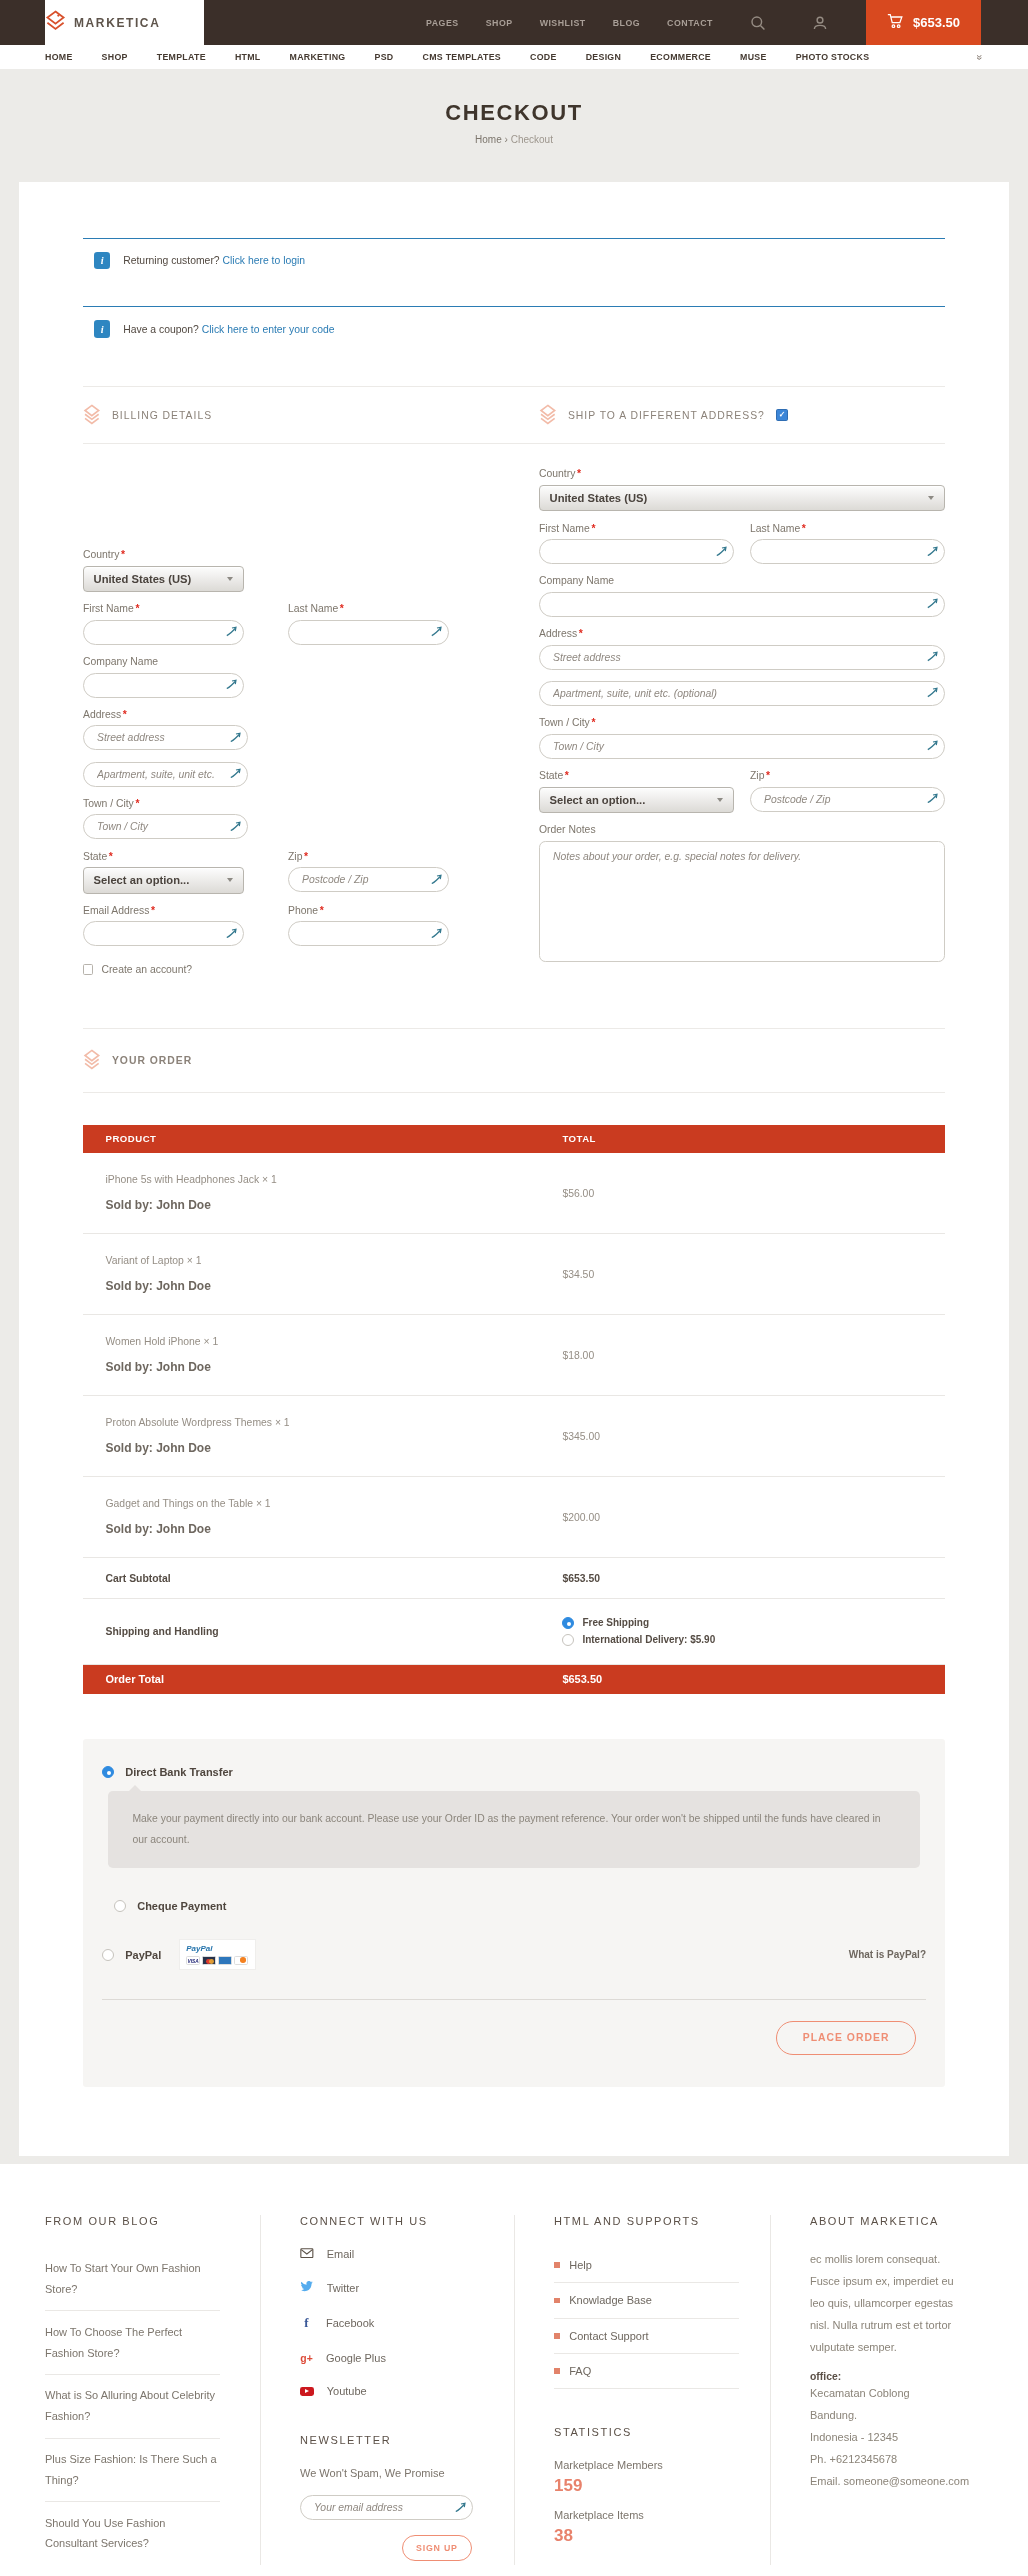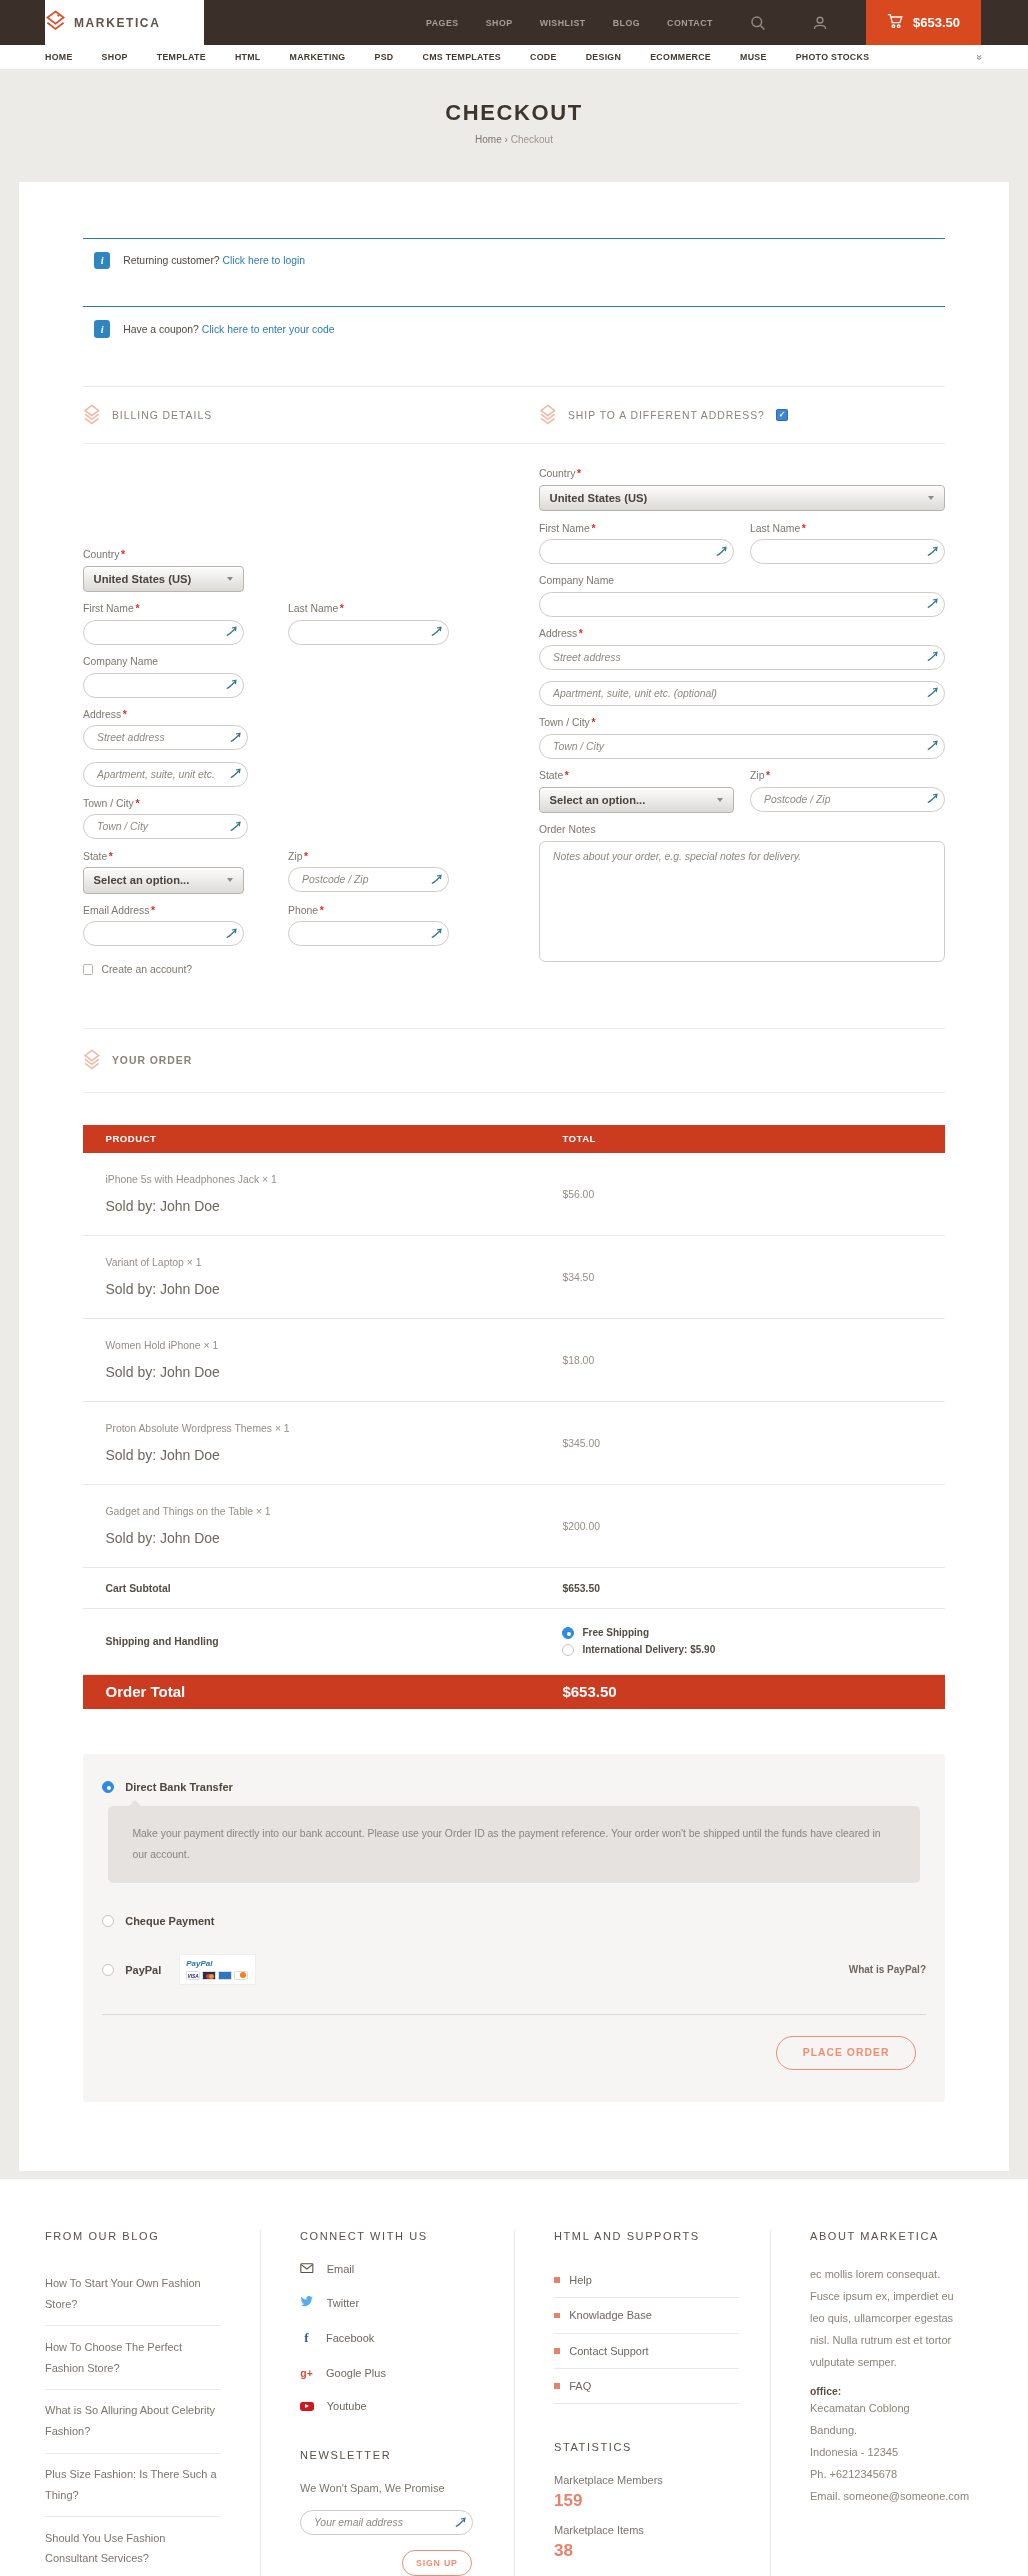--- a/index.html
+++ b/index.html
@@ -61,37 +61,37 @@
 
   
   .order-head { display:flex; align-items:center; gap:11.2px; padding:19px 0; margin-top:53px; border-top:0.8px solid #eceae7; border-bottom:0.8px solid #eceae7; }
   .order-head .t { font-weight:bold; font-size:10.4px; letter-spacing:1px; color:#8b8279; }
 
   table.order { width:100%; border-collapse:collapse; margin-top:32px; }
   .order th { background:#ca3b20; color:#fff; text-align:left; font-size:9.6px; letter-spacing:0.5px; padding:8.8px 0 8.8px 22.5px; }
   .order th.tcol, .order td.tcol { width:47%; }
   .order td { padding:21px 0 21px 22.5px; border-bottom:0.8px solid #e9e7e4; vertical-align:middle; }
   .pname { color:#958e85; font-size:10.4px; margin-bottom:13px; }
-  .psold { color:#6e675f; font-weight:normal; font-size:14px; }
+  .psold { color:#6e675f; font-weight:bold; font-size:12px; }
   .pprice { color:#958e85; font-size:10.4px; }
   .sumlbl { color:#554c44; font-weight:bold; font-size:10.4px; }
   .sumval { color:#554c44; font-weight:bold; font-size:10.4px; }
   .shipopt { display:flex; align-items:center; gap:8px; margin:4.8px 0; color:#554c44; font-weight:bold; font-size:10px; }
   .radio { width:12px; height:12px; border-radius:50%; border:0.8px solid #c6c3bd; background:#fff; position:relative; flex:0 0 auto; }
   .radio.on { background:#2f8be0; border-color:#2f8be0; }
   .radio.on::after { content:""; position:absolute; left:4px; top:4px; width:4px; height:4px; border-radius:50%; background:#fff; }
   tr.totalrow td { background:#ca3b20; border:none; padding-top:8.8px; padding-bottom:8.8px; }
-  tr.totalrow .sumlbl, tr.totalrow .sumval { color:#fff; font-size:15px; }
+  tr.totalrow .sumlbl, tr.totalrow .sumval { color:#fff; font-size:11px; }
 
   
   .paybox { background:#f6f5f3; border-radius:3.2px; margin-top:45px; padding:27px 19px 16px; }
   .pm-row { display:flex; align-items:center; gap:11.2px; color:#4f463e; font-weight:bold; font-size:11px; }
   .bubble { background:#e5e2e0; border-radius:4.8px; margin:13px 6.4px 0 6.4px; padding:17.7px 24px; color:#8b857c; font-size:10.4px; line-height:2; position:relative; }
   .bubble::before { content:""; position:absolute; top:-6.4px; left:21px; border-left:6.4px solid transparent; border-right:6.4px solid transparent; border-bottom:6.4px solid #e5e2e0; }
-  .pm2 { margin-top:32px; }
+  .pm2 { margin-top:32px;margin-left:12px; }
   .pm3 { margin-top:27px; }
   .cardimg { background:#fff; border:0.8px solid #efeeec; padding:4px 6.4px; margin-left:6.4px; }
   .pplogo { color:#2574ac; font-style:italic; font-weight:bold; font-size:8px; }
   .minis { display:flex; gap:2.4px; margin-top:2.4px; }
   .mini { width:13.7px; height:9.6px; border:0.8px solid #ddd; border-radius:1.6px; background:#fff; position:relative; overflow:hidden; }
   .mini.visa { color:#1a1f71; font-size:4.8px; font-weight:bold; font-style:italic; text-align:center; line-height:9.6px; }
   .mini.mc { background:#26324b; }
   .mini.mc::before { content:""; position:absolute; left:2.4px; top:2.4px; width:4.8px; height:4.8px; border-radius:50%; background:#e03a2f; }
   .mini.mc::after { content:""; position:absolute; left:5.6px; top:2.4px; width:4.8px; height:4.8px; border-radius:50%; background:#f2a733; opacity:.9; }
   .mini.amex { background:#2e77bc; }

